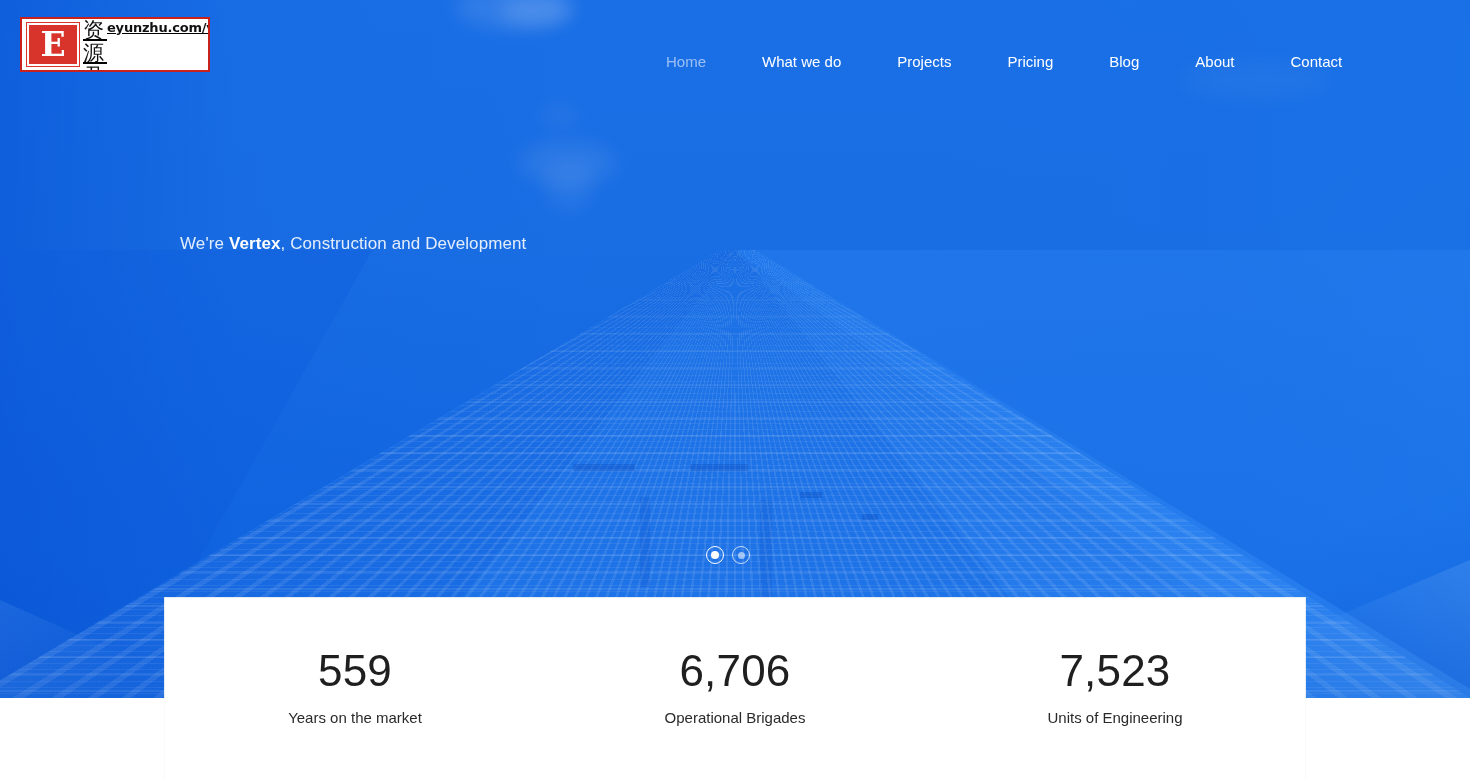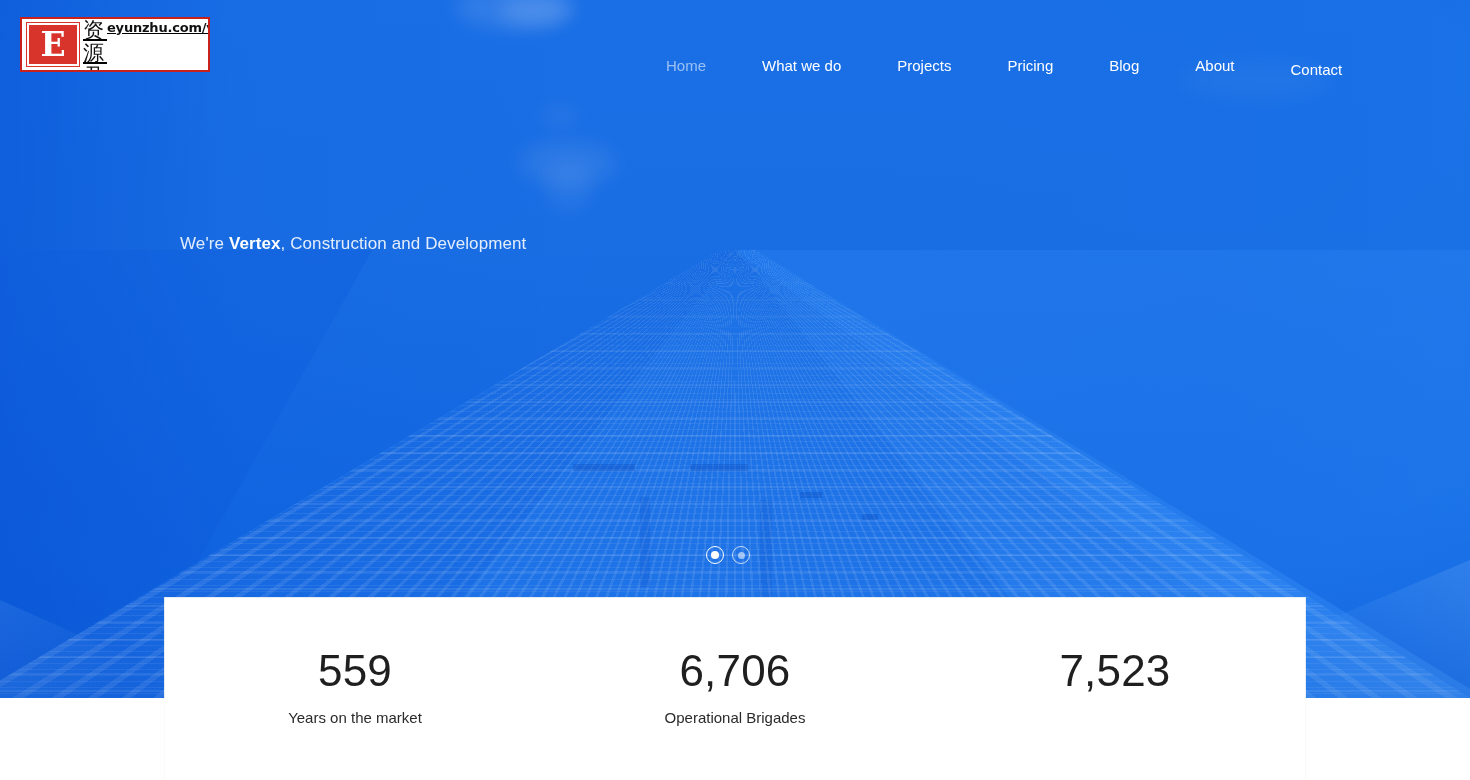--- a/index.html
+++ b/index.html
@@ -205,21 +205,21 @@
     font-size: 15px;
     color: #ffffff;
     padding: 4px 28px;
     white-space: nowrap;
     cursor: pointer;
     text-decoration: none;
     line-height: 16px;
   }
   .nav-item.muted { color: rgba(255,255,255,0.56); }
   .nav-item:first-child { padding-left: 26px; }
-  .nav-item:last-child  { padding-right: 20px; margin-top: 8px; }
+  .nav-item:last-child  { padding-right: 20px; }
 
   
   .hero-copy {
     position: absolute;
     left: 180px;
     top: 232px;
     z-index: 30;
     width: 900px;
   }
   .eyebrow {
@@ -421,20 +421,21 @@
     <div class="stat">
       <div class="stat-value">559</div>
       <div class="stat-label">Years on the market</div>
     </div>
     <div class="stat">
       <div class="stat-value">6,706</div>
       <div class="stat-label">Operational Brigades</div>
     </div>
     <div class="stat">
       <div class="stat-value">7,523</div>
+      <div class="stat-label">Units of Engineering</div>
     </div>
   </section>
 
   <div class="watermark">
     <div class="wm-badge">
       <span>E</span>
     </div>
     <div class="wm-right">
       <div class="wm-cn">资源君</div>
       <div class="wm-url">eyunzhu.com/vdisk</div>

